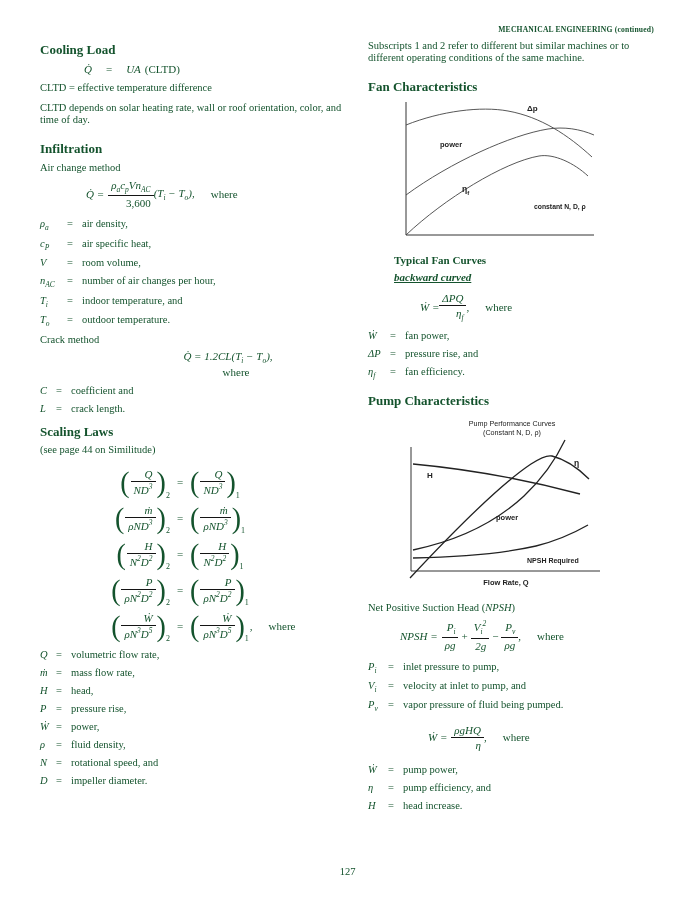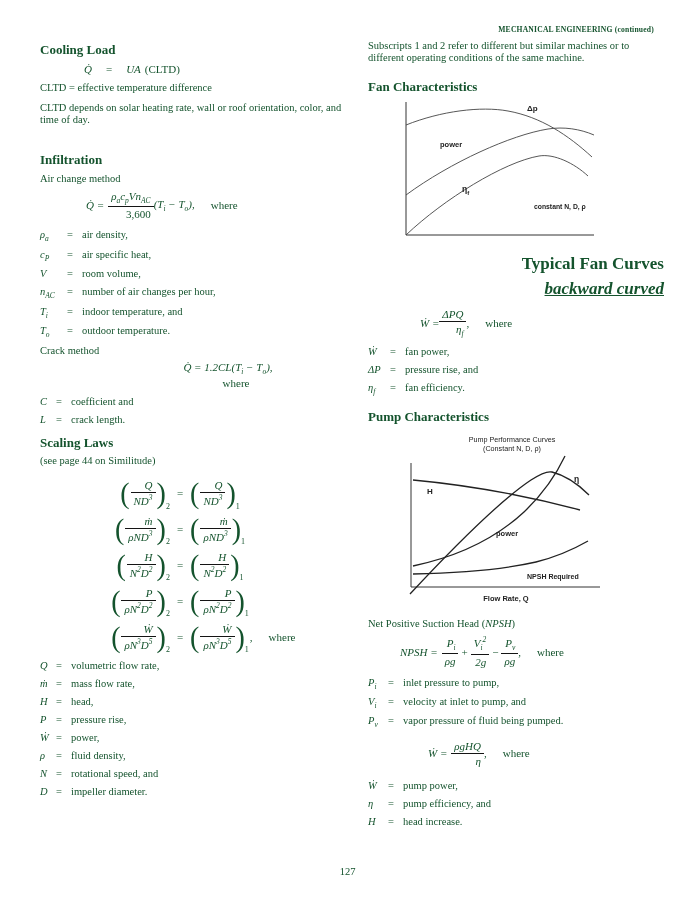--- a/index.html
+++ b/index.html
@@ -22,21 +22,21 @@
   .paren{display:inline-block;font-style:normal;font-size:28px;font-weight:400;
          transform:scaleY(1.08);line-height:.85;margin:0 1px;}
   .idx{font-size:8px;font-style:normal;position:relative;top:13px;left:-1px;}
   .defrow{display:flex;font-size:10.5px;line-height:1.22;margin-bottom:5.2px;}
   .dsym{flex:none;width:27px;font-style:italic;}
   .deq{flex:none;width:15px;}
   .srow{display:grid;grid-template-columns:1fr auto 1fr;align-items:center;width:256px;margin:0 0 8px 12px;}
   .srow .lcell{display:flex;justify-content:flex-end;align-items:center;}
   .srow .rcell{display:flex;justify-content:flex-start;align-items:center;}
   .srow .mid{padding:0 6px;font-style:normal;}
-  .cap{font-weight:bold;font-size:17px;text-align:right;width:270px;margin-left:26px;}
+  .cap{font-weight:bold;font-size:11px;text-align:left;width:270px;margin-left:26px;}
   .cap.u{text-decoration:underline;font-style:italic;}
   sub{font-size:7.5px;}
   sup{font-size:7.5px;}
   .fig text{font-family:"Liberation Sans",sans-serif;fill:#222;}
   .ftr{position:absolute;bottom:22px;left:0;width:100%;text-align:center;font-size:10.5px;}
 </style>
 </head>
 <body>
 
 <div class="page">
@@ -48,21 +48,21 @@
     <div class="h" style="margin-top:8px;">Cooling Load</div>
     <div class="eq eqline" style="margin:5px 0 0 44px;">
       <span>Q̇</span>
       <span class="rm" style="margin:0 14px;">=</span>
       <span>UA</span>
       <span class="rm" style="margin-left:4px;">(CLTD)</span>
     </div>
     <div class="t" style="margin-top:7px;">CLTD = effective temperature difference</div>
     <div class="t" style="margin-top:8px;width:322px;">CLTD depends on solar heating rate, wall or roof orientation, color, and time of day.</div>
 
-    <div class="h" style="margin-top:26px;">Infiltration</div>
+    <div class="h" style="margin-top:15px;">Infiltration</div>
     <div class="t" style="margin-top:5px;">Air change method</div>
 
     <div class="eq eqline" style="margin:5px 0 0 46px;">
       <span>Q̇ =</span>
       <span class="frac" style="margin-left:4px;">
         <span class="num">ρ<sub>a</sub>c<sub>p</sub>Vn<sub>AC</sub></span>
         <span class="den rm">3,600</span>
       </span>
       <span>(T<sub>i</sub> − T<sub>o</sub>),</span>
       <span class="where">where</span>

